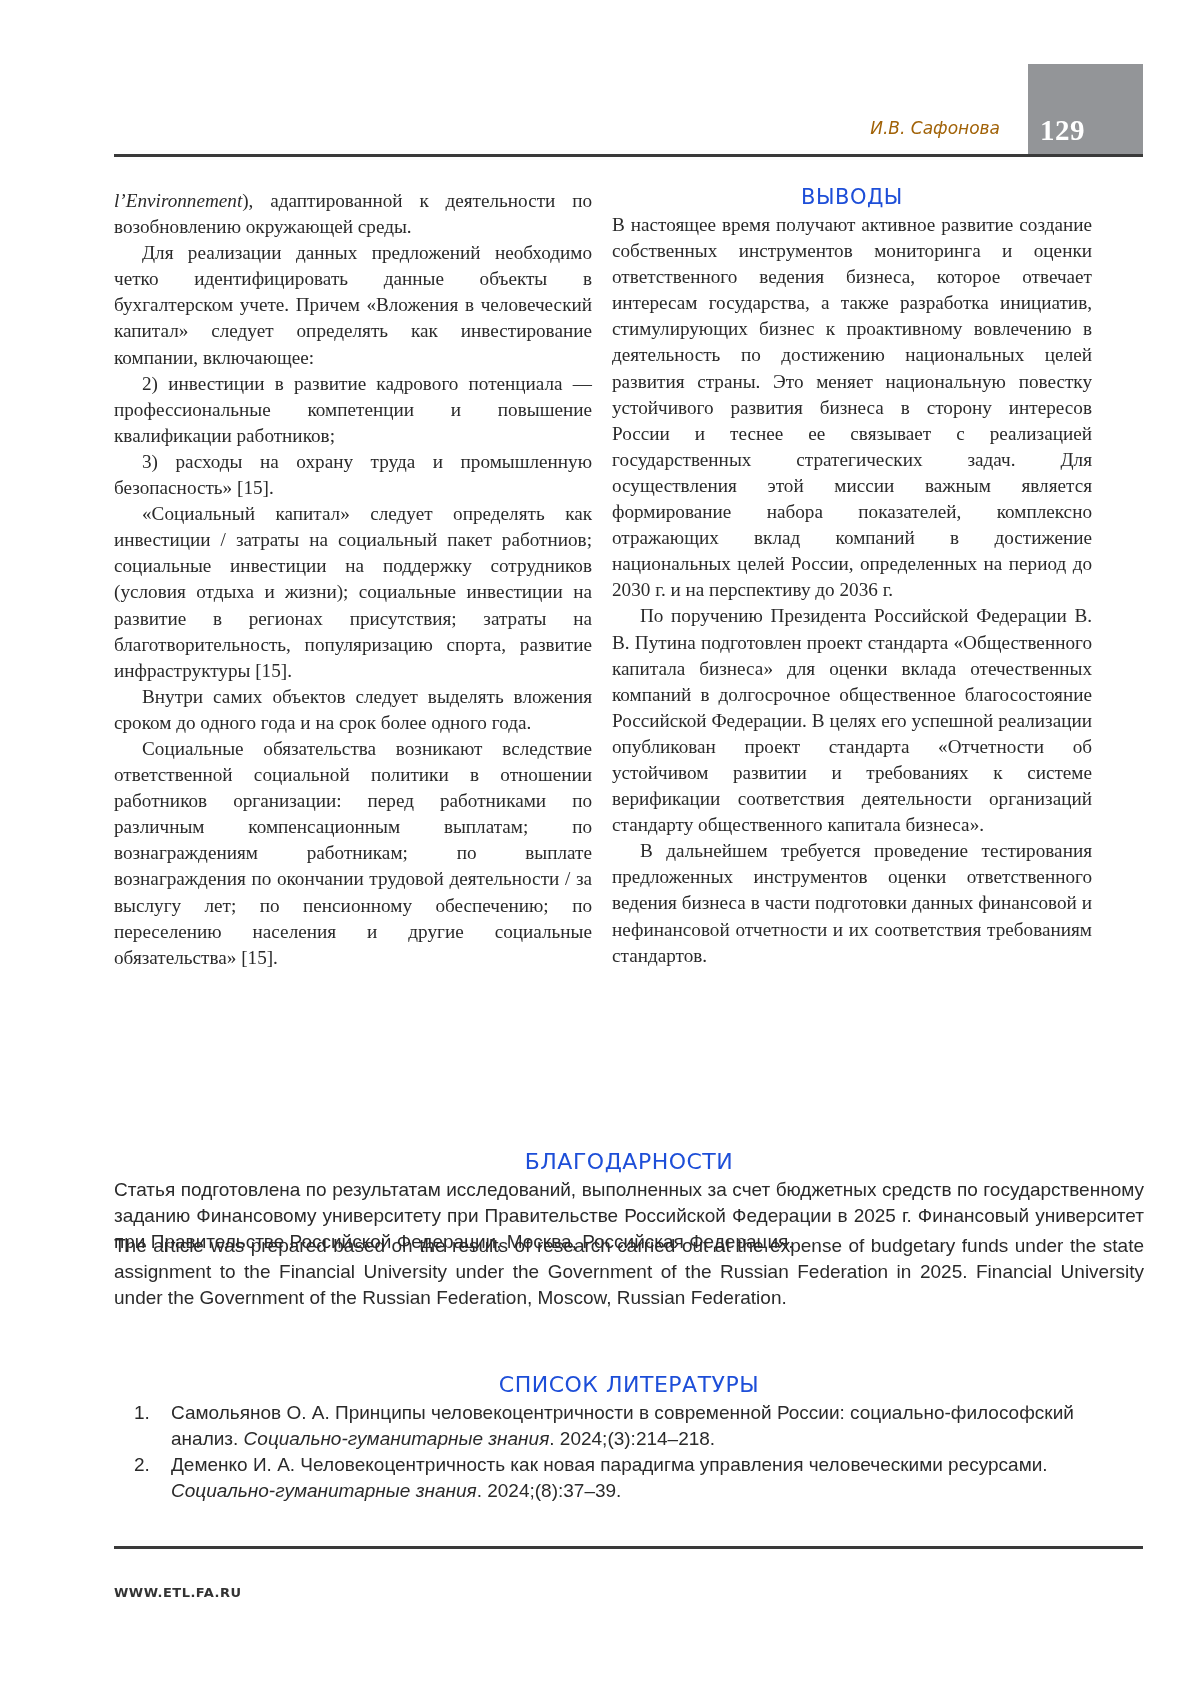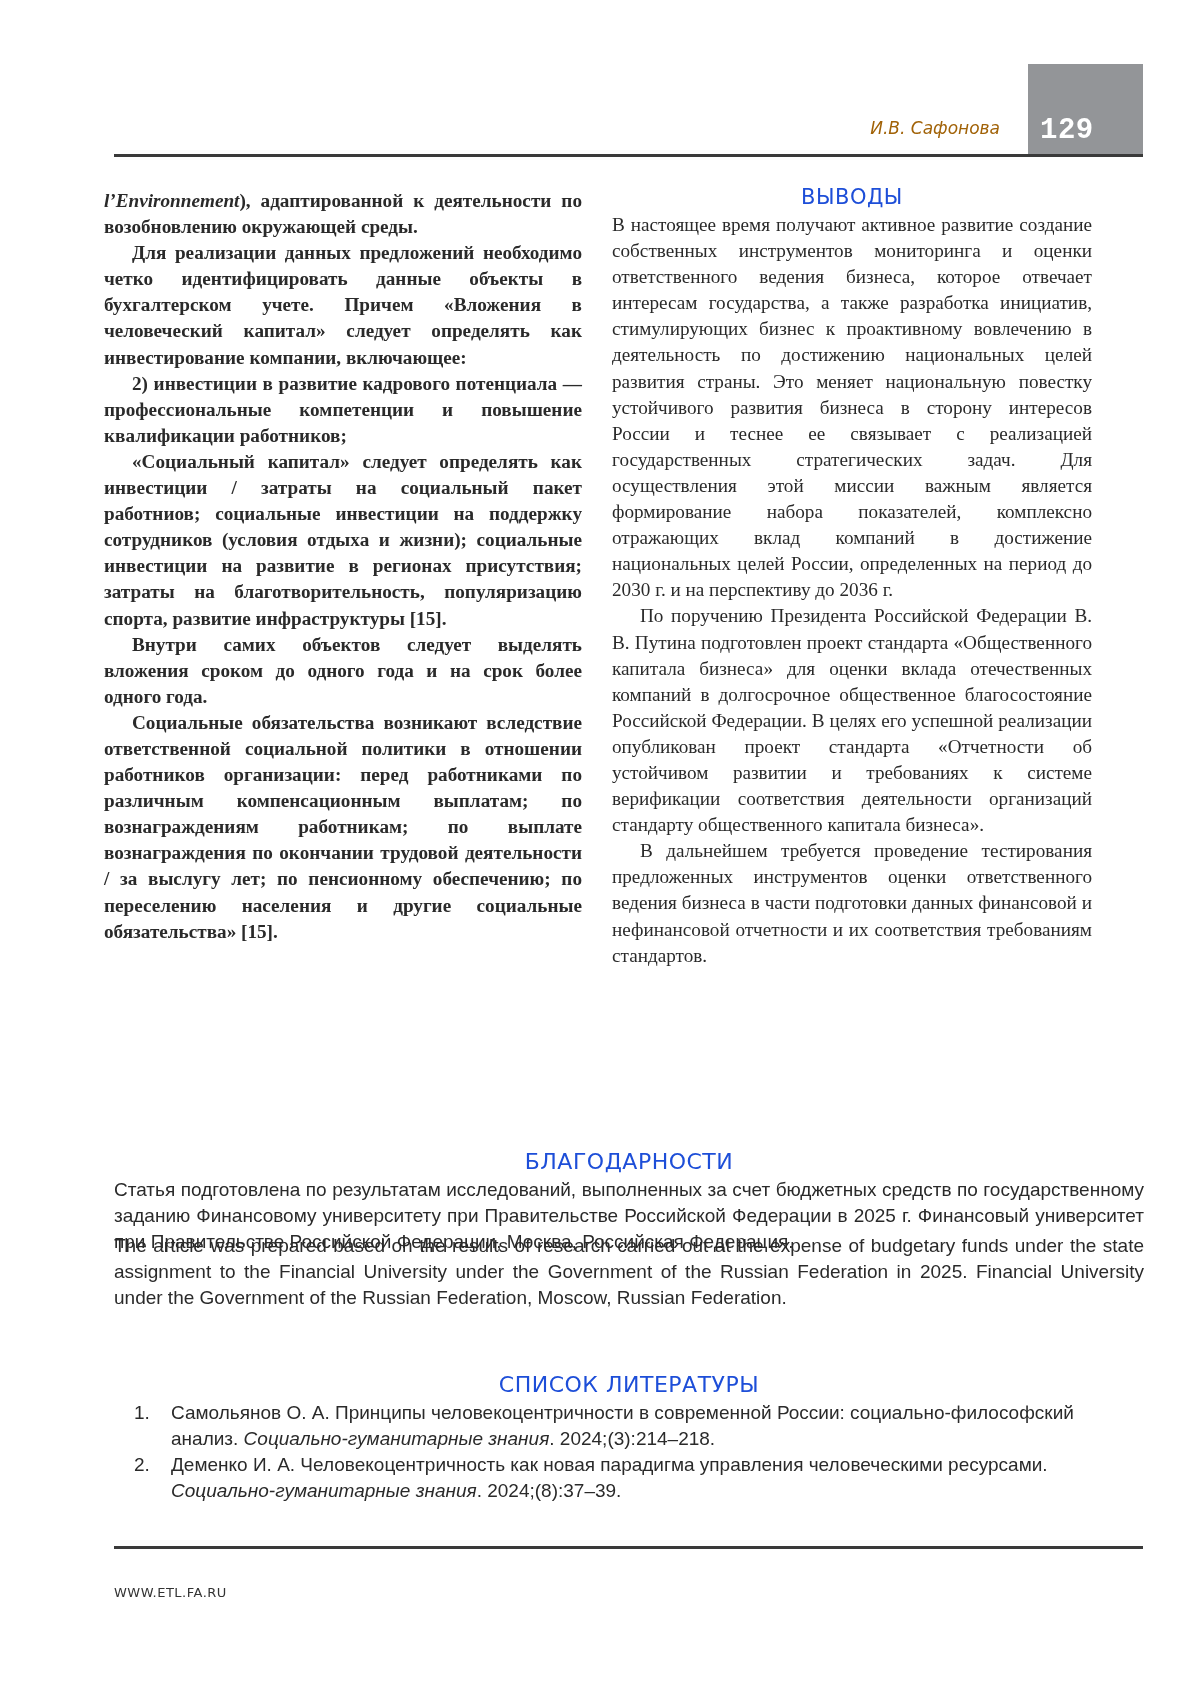--- a/index.html
+++ b/index.html
@@ -7,36 +7,36 @@
     width: 1200px; height: 1697px; position: relative; overflow: hidden;
     color: #2a2a2a;
     font-family: "Liberation Serif", "DejaVu Serif", serif;
   }
   .page-tab {
     position: absolute; left: 1028px; top: 64px; width: 115px; height: 92px;
     background: #939598;
   }
   .page-num {
     position: absolute; left: 1040px; top: 114px;
-    font-family: Liberation Mono, monospace; font-weight: bold;
+    font-family: Liberation Serif, serif; font-weight: bold;
     font-size: 29px; color: #ffffff; letter-spacing: 0.5px;
   }
   .running-author {
     position: absolute; right: 200px; top: 118px;
     font-family: "DejaVu Sans", sans-serif; font-style: italic;
     font-size: 17px; color: #a16207;
   }
   .header-rule {
     position: absolute; left: 114px; top: 154px; width: 1029px; height: 3px; background: #3a3a3a;
   }
   .col {
     position: absolute; top: 188px; width: 478px;
     font-size: 19.2px; line-height: 26.1px; text-align: justify;
   }
-  .col-left { left: 104px; font-weight: bold; }
+  .col-left { left: 114px; }
   .col-right { left: 612px; width: 480px; }
   .col p { margin: 0; }
   .col p.indent { text-indent: 28px; }
   .section-title {
     font-family: "DejaVu Sans", sans-serif; font-weight: normal;
     text-align: center; color: #1d4ed8; letter-spacing: 0.5px;
   }
   .col-right .section-title { font-size: 21px; line-height: 26px; margin-top: -4px; margin-bottom: 2px; }
   .full {
     position: absolute; left: 114px; width: 1030px;
@@ -50,37 +50,38 @@
   .refs { top: 1370px; }
   .ref-item { display: flex; }
   .ref-num { width: 37px; padding-left: 20px; flex-shrink: 0; }
   .ref-text { flex: 1; }
   .ref-text i { }
   .footer-rule {
     position: absolute; left: 114px; top: 1546px; width: 1029px; height: 3px; background: #3a3a3a;
   }
   .footer-url {
     position: absolute; left: 114px; top: 1585px;
-    font-family: "DejaVu Sans", sans-serif; font-weight: normal; font-size: 13px;
+    font-family: "DejaVu Sans", sans-serif; font-weight: bold; font-size: 13px;
     color: #333; letter-spacing: 0.5px;
   }
   i { font-style: italic; }
 </style>
 </head>
 <body>
 
 <div class="page-tab"></div>
 <div class="page-num">129</div>
 <div class="running-author">И.В. Сафонова</div>
 <div class="header-rule"></div>
 
 <div class="col col-left">
   <p><i>l’Environnement</i><span>), адаптированной к деятельности по возобновлению окружающей среды.</span></p>
   <p class="indent">Для реализации данных предложений необходимо четко идентифицировать данные объекты в бухгалтерском учете. Причем «Вложения в человеческий капитал» следует определять как инвестирование компании, включающее:</p>
   <p class="indent">2) инвестиции в развитие кадрового потенциала — профессиональные компетенции и повышение квалификации работников;</p>
+  <p class="indent">3) расходы на охрану труда и промышленную безопасность» [15].</p>
   <p class="indent">«Социальный капитал» следует определять как инвестиции / затраты на социальный пакет работниов; социальные инвестиции на поддержку сотрудников (условия отдыха и жизни); социальные инвестиции на развитие в регионах присутствия; затраты на благотворительность, популяризацию спорта, развитие инфраструктуры [15].</p>
   <p class="indent">Внутри самих объектов следует выделять вложения сроком до одного года и на срок более одного года.</p>
   <p class="indent">Социальные обязательства возникают вследствие ответственной социальной политики в отношении работников организации: перед работниками по различным компенсационным выплатам; по вознаграждениям работникам; по выплате вознаграждения по окончании трудовой деятельности / за выслугу лет; по пенсионному обеспечению; по переселению населения и другие социальные обязательства» [15].</p>
 </div>
 
 <div class="col col-right">
   <div class="section-title">ВЫВОДЫ</div>
   <p>В настоящее время получают активное развитие создание собственных инструментов мониторинга и оценки ответственного ведения бизнеса, которое отвечает интересам государства, а также разработка инициатив, стимулирующих бизнес к проактивному вовлечению в деятельность по достижению национальных целей развития страны. Это меняет национальную повестку устойчивого развития бизнеса в сторону интересов России и теснее ее связывает с реализацией государственных стратегических задач. Для осуществления этой миссии важным является формирование набора показателей, комплексно отражающих вклад компаний в достижение национальных целей России, определенных на период до 2030 г. и на перспективу до 2036 г.</p>
   <p class="indent">По поручению Президента Российской Федерации В. В. Путина подготовлен проект стандарта «Общественного капитала бизнеса» для оценки вклада отечественных компаний в долгосрочное общественное благосостояние Российской Федерации. В целях его успешной реализации опубликован проект стандарта «Отчетности об устойчивом развитии и требованиях к системе верификации соответствия деятельности организаций стандарту общественного капитала бизнеса».</p>
   <p class="indent">В дальнейшем требуется проведение тестирования предложенных инструментов оценки ответственного ведения бизнеса в части подготовки данных финансовой и нефинансовой отчетности и их соответствия требованиям стандартов.</p>

